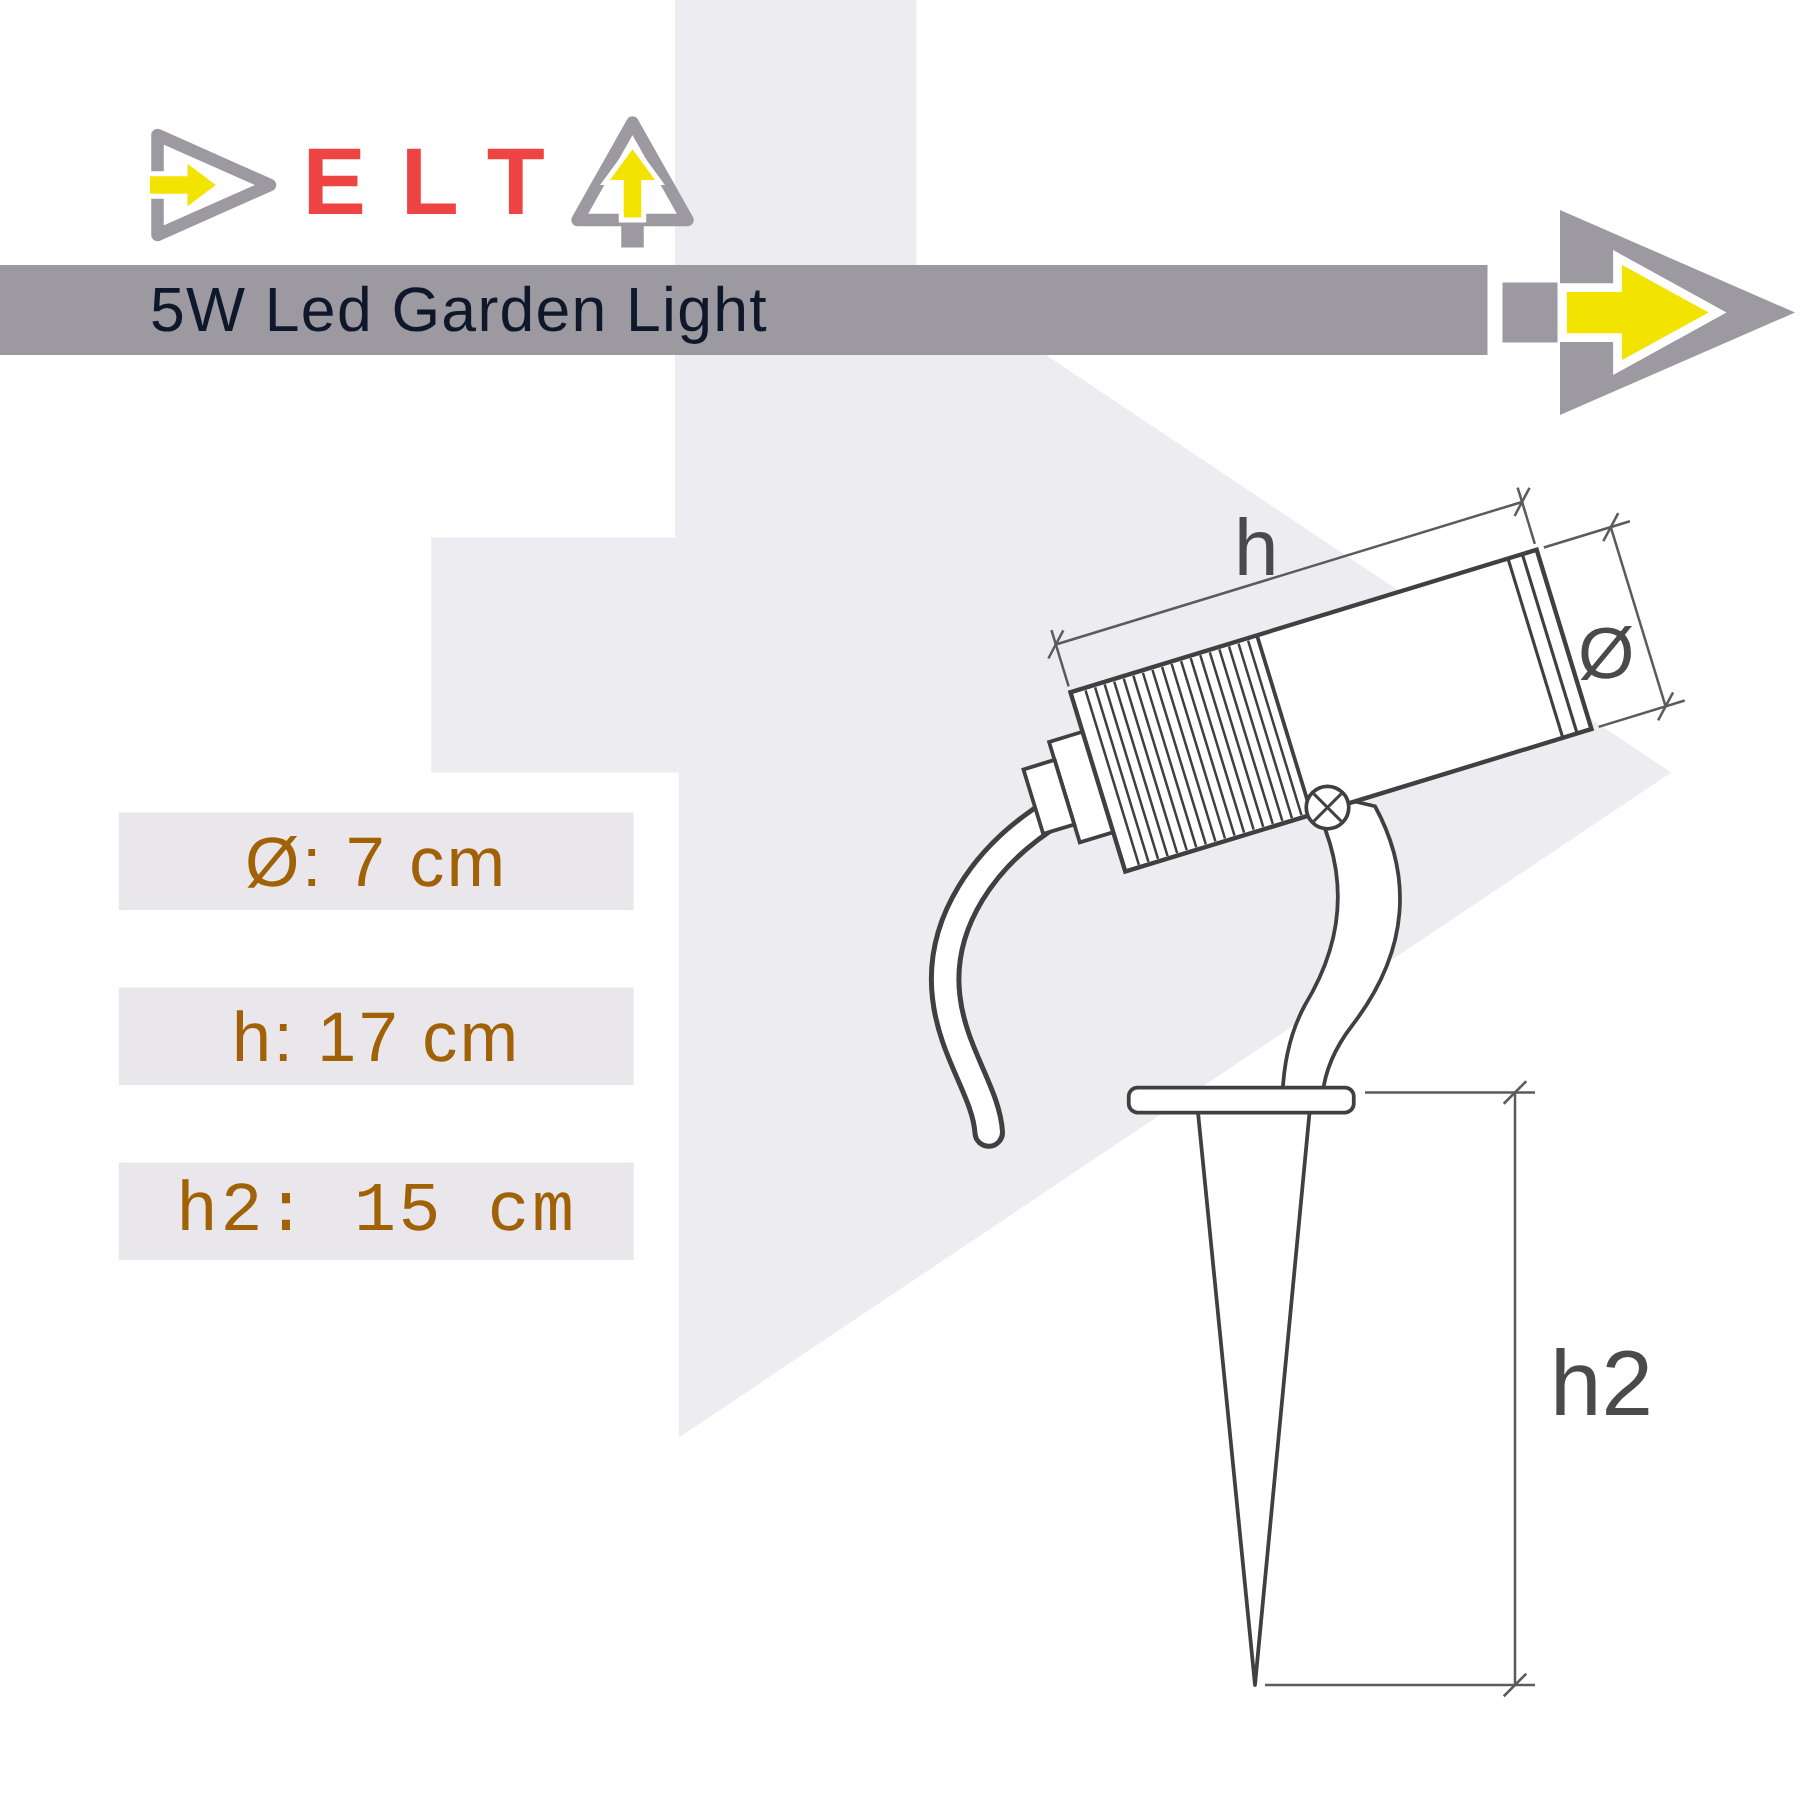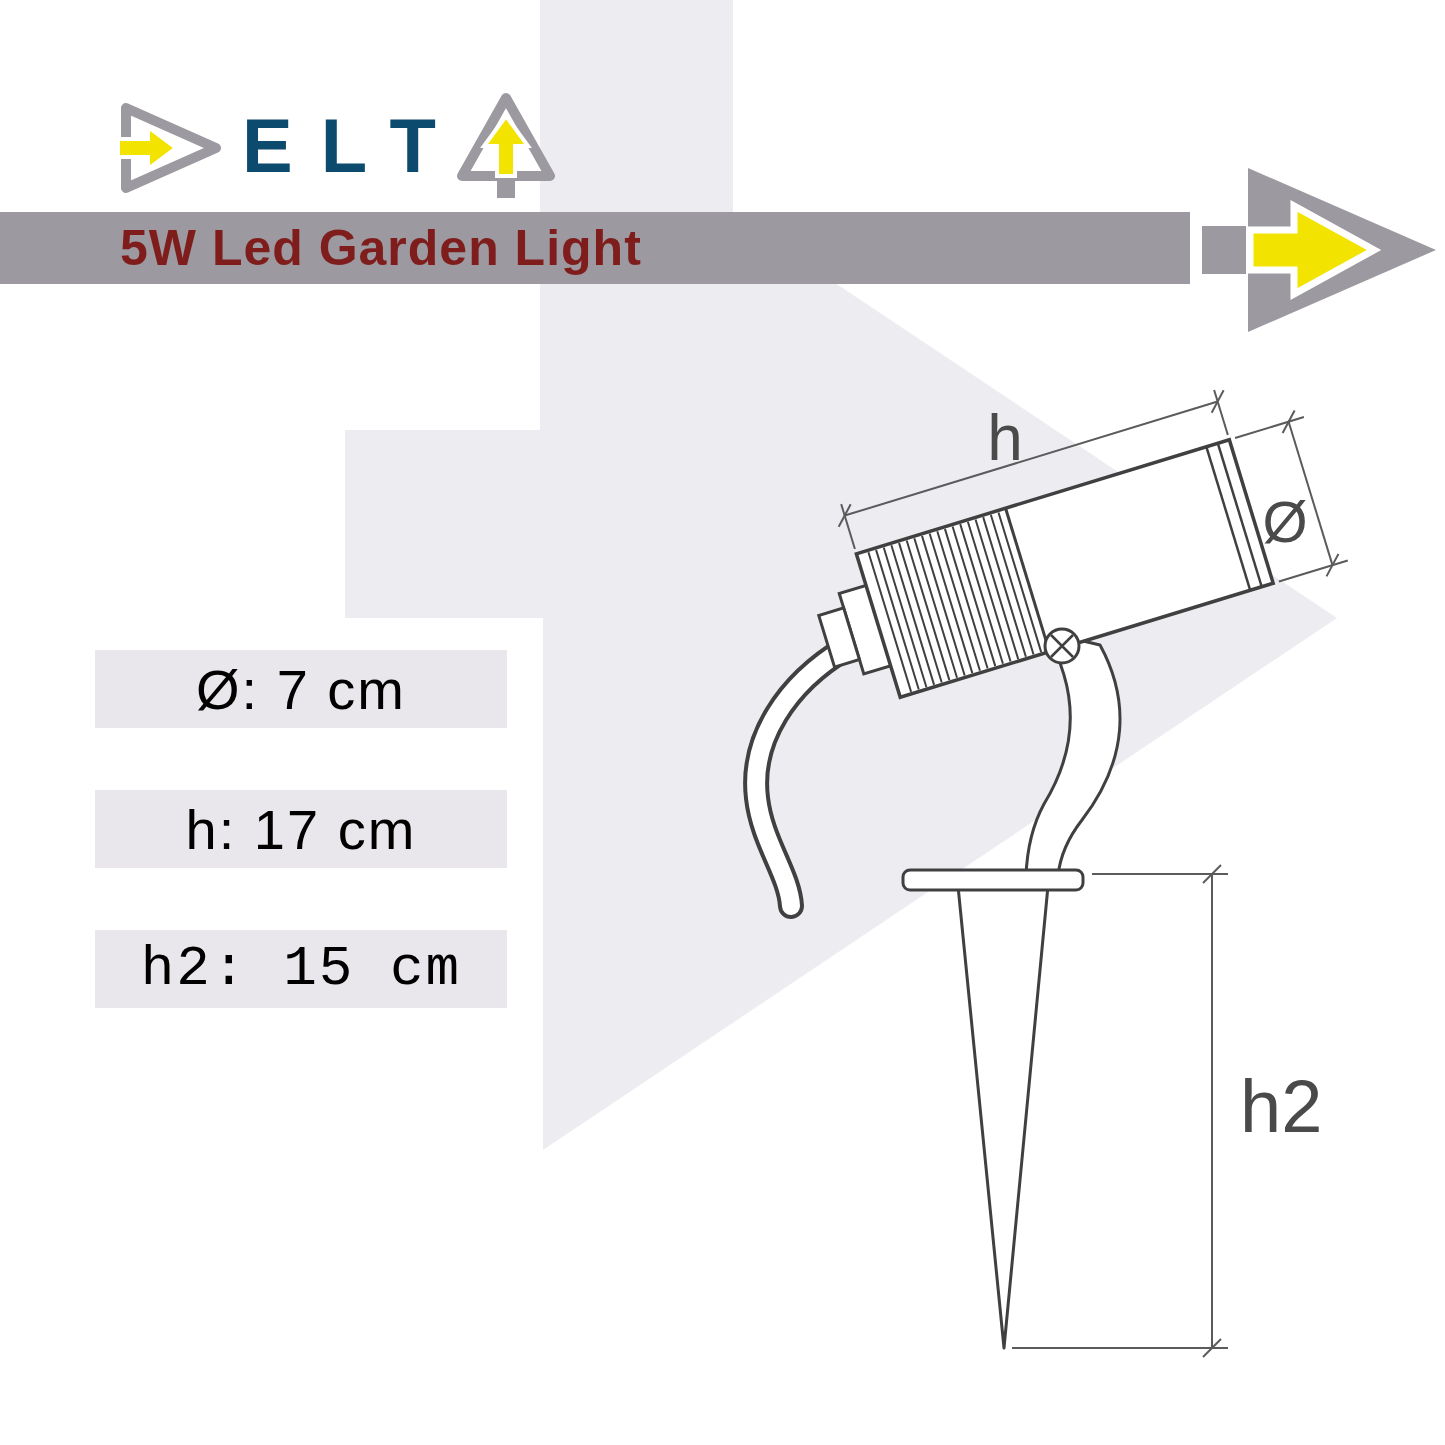--- a/index.html
+++ b/index.html
@@ -12,46 +12,46 @@
   }
   .layer{position:absolute;left:0;top:0;}
 
   
   .logo{
     position:absolute;left:118px;top:96px;
     display:flex;align-items:center;
     height:104px;
   }
   .logo-letters{
-    font-size:76px;font-weight:700;color:#0c4a6e;
+    font-size:76px;font-weight:700;color:#ef4444;
     letter-spacing:28px;margin-left:20px;line-height:1;
     transform:translateY(-2px);
   }
 
   
   .banner{
     position:absolute;left:0;top:212px;
     width:1190px;height:72px;
     background:#9C9AA0;
     display:flex;align-items:center;
   }
   .banner-title{
-    color:#7f1d1d;font-size:50px;font-weight:700;
+    color:#0f172a;font-size:50px;font-weight:400;
     padding-left:120px;letter-spacing:1px;white-space:nowrap;
   }
   .banner-arrow{position:absolute;left:1190px;top:158px;}
 
   
   .spec-bar{
     position:absolute;left:95px;width:412px;height:78px;
     background:#E9E7EB;
     display:flex;align-items:center;justify-content:center;
   }
   .spec-text{
-    color:#000000;font-size:56px;font-weight:400;letter-spacing:2px;
+    color:#a16207;font-size:56px;font-weight:400;letter-spacing:2px;
     white-space:nowrap;
   }
   .spec-1{top:650px;}
   .spec-2{top:790px;}
   .spec-3{top:930px;font-family:Liberation Mono, monospace;}
 
   svg text{font-family:"Liberation Sans", sans-serif;}
 </style>
 </head>
 <body>

